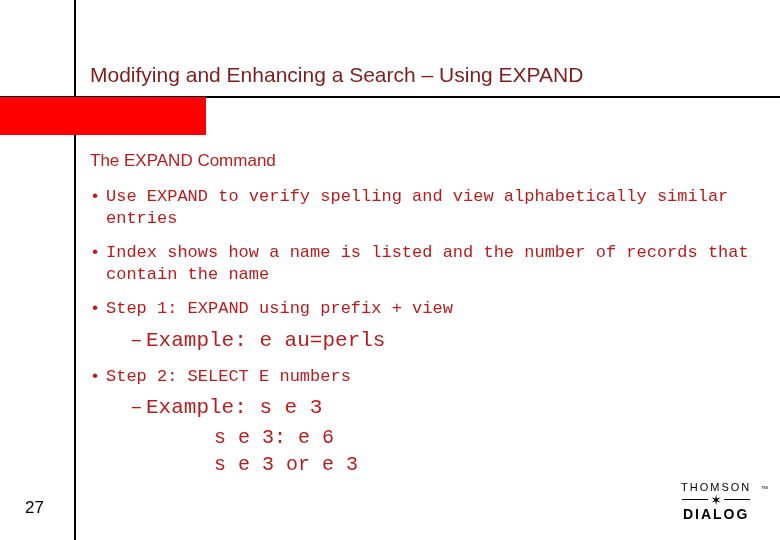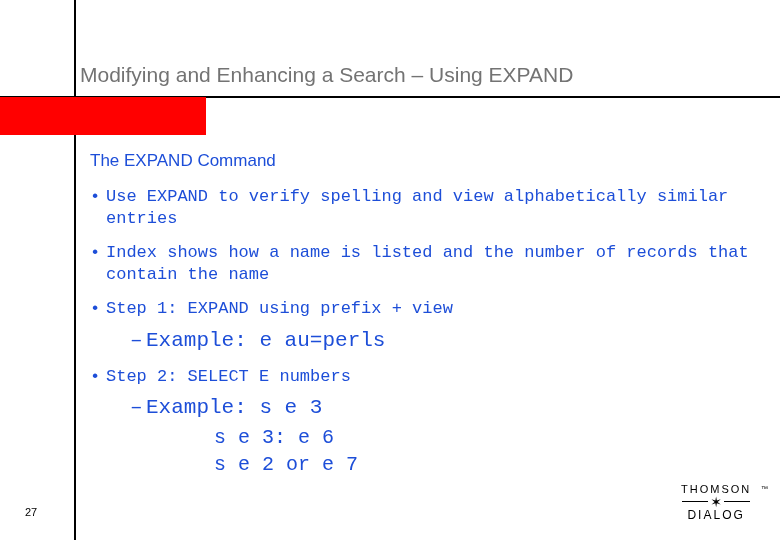--- a/index.html
+++ b/index.html
@@ -14,24 +14,24 @@
   .vline {
     position: absolute;
     left: 74px;
     top: 0;
     width: 1.5px;
     height: 540px;
     background: #000;
   }
   .title {
     position: absolute;
-    left: 80px;
+    left: 90px;
     top: 63px;
     font-size: 21px;
-    color: #737373;
+    color: #7f1d1d;
   }
   .hline {
     position: absolute;
     left: 0;
     top: 96px;
     width: 780px;
     height: 1.5px;
     background: #000;
   }
   .redbox {
@@ -41,21 +41,21 @@
     width: 206px;
     height: 38px;
     background: #ff0000;
   }
   .content {
     position: absolute;
     left: 90px;
     top: 150px;
     width: 660px;
     font-size: 17px;
-    color: #1d4ed8;
+    color: #b91c1c;
     line-height: 1.3;
   }
   .subtitle { margin-bottom: 14px; }
   ul.b1 { list-style: none; font-family: Liberation Mono, monospace; }
   ul.b1 > li { margin-bottom: 12px; position: relative; padding-left: 16px; }
   ul.b1 > li::before {
     content: "•";
     position: absolute;
     left: 0;
     top: 0;
@@ -72,21 +72,21 @@
     content: "–";
     position: absolute;
     left: 14px;
     top: 0;
   }
   .exlines { margin-left: 108px; font-size: 20px; line-height: 1.35; }
   .pagenum {
     position: absolute;
     left: 25px;
     bottom: 22px;
-    font-size: 11px;
+    font-size: 17px;
     color: #000;
   }
   .logo {
     position: absolute;
     right: 28px;
     bottom: 18px;
     text-align: center;
     color: #000;
   }
   .logo-top {
@@ -106,23 +106,23 @@
   }
   .logo-mid .bar {
     display: inline-block;
     vertical-align: middle;
     width: 26px;
     height: 1px;
     background: #000;
     margin: 0 2px;
   }
   .logo-bot {
-    font-size: 12px;
+    font-size: 14px;
     letter-spacing: 2px;
-    font-weight: normal;
+    font-weight: bold;
   }
   .tm {
     position: absolute;
     right: 12px;
     bottom: 48px;
     font-size: 7px;
   }
 </style>
 </head>
 <body>
@@ -145,21 +145,21 @@
         <li>Example:  e au=perls</li>
       </ul>
     </li>
     <li>
       <span>Step 2:  SELECT E numbers</span>
       <ul class="b2">
         <li>Example: s e 3</li>
       </ul>
       <div class="exlines">
         <div>s e 3: e 6</div>
-        <div>s e 2 or e 7</div>
+        <div>s e 3 or e 3</div>
       </div>
     </li>
   </ul>
 </div>
 
 <div class="pagenum">27</div>
 
 <div class="logo">
   <div class="logo-top">THOMSON</div>
   <div class="logo-mid">

